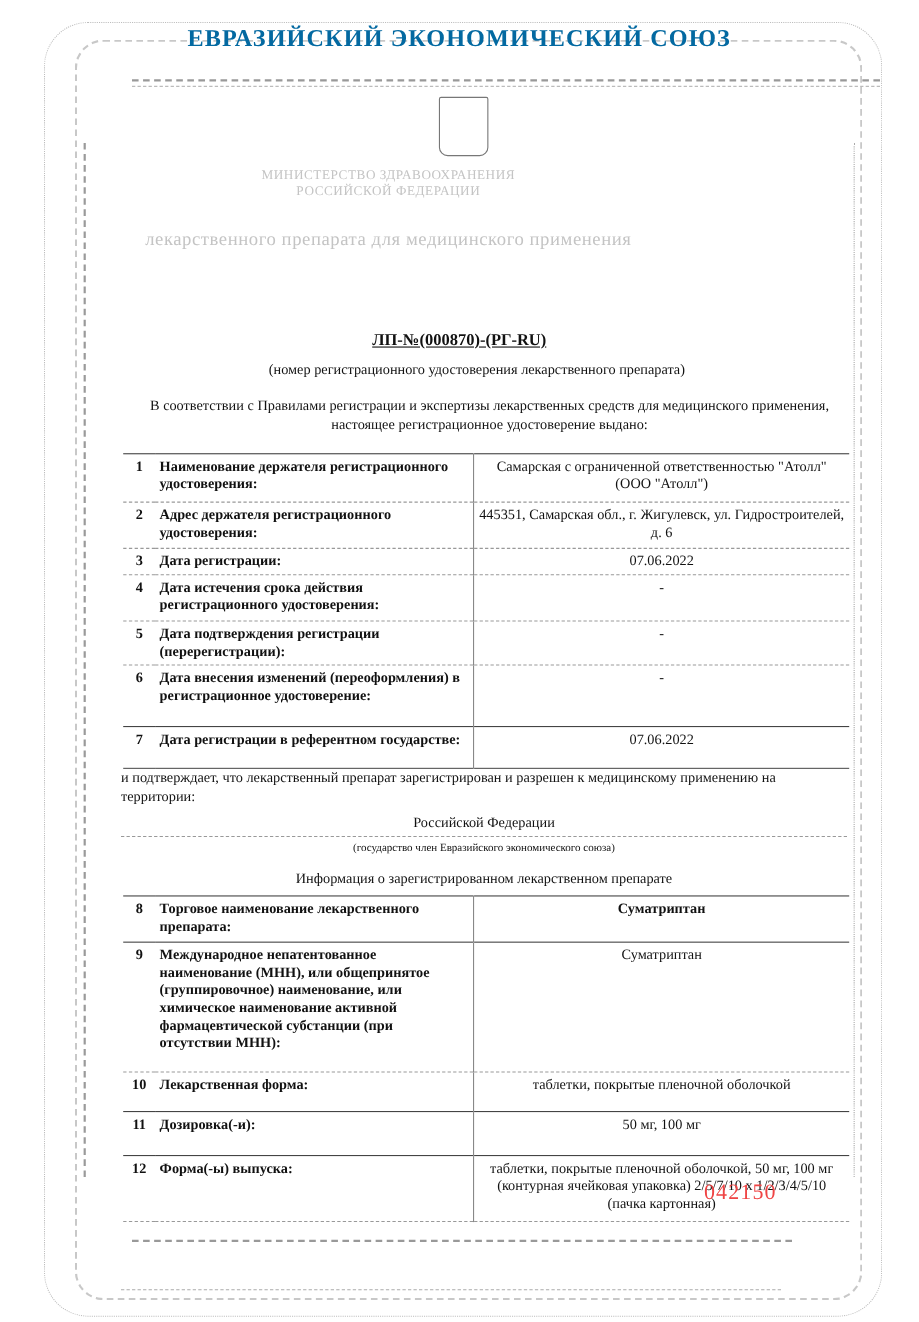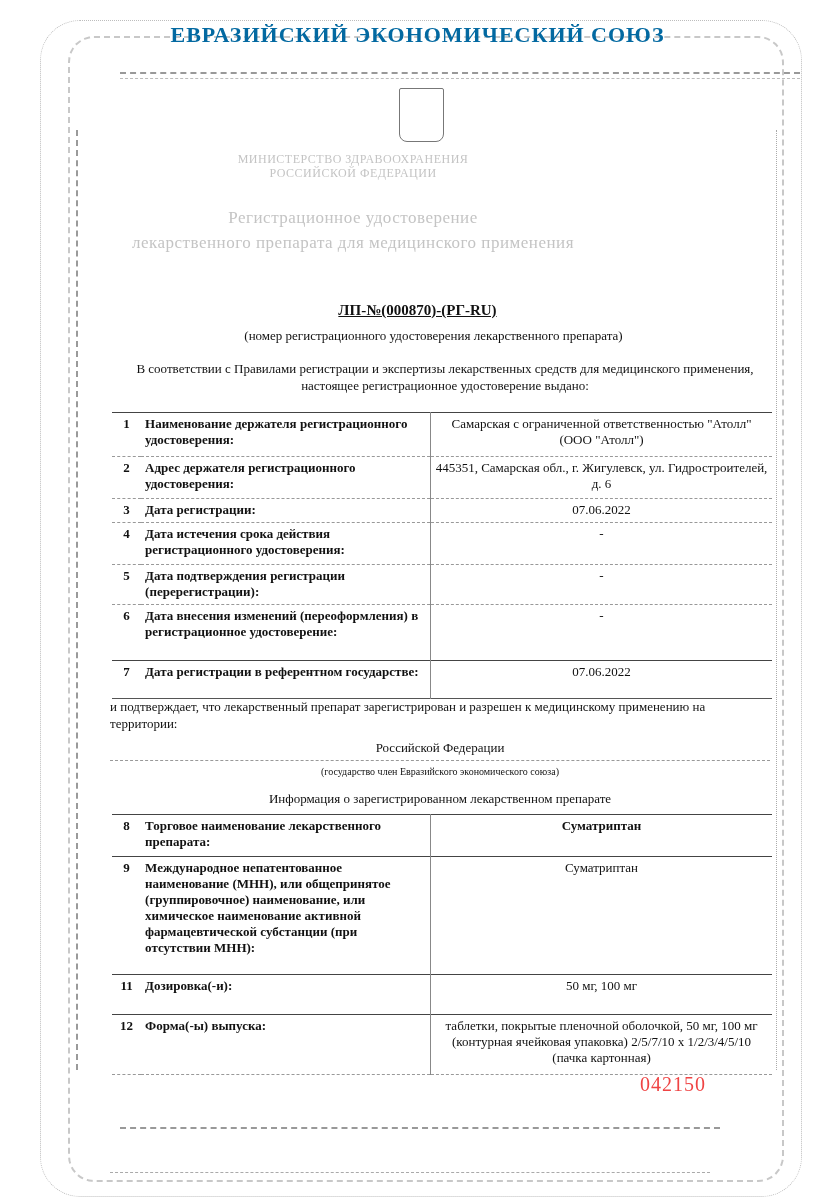--- a/index.html
+++ b/index.html
@@ -94,21 +94,20 @@
 <div class="frame-bot-rule"></div>
 <div class="frame-bot-rule2"></div>
 
 <div class="union-title">ЕВРАЗИЙСКИЙ ЭКОНОМИЧЕСКИЙ СОЮЗ</div>
 <div class="emblem"></div>
 <div class="faded ministry">
   <div>МИНИСТЕРСТВО ЗДРАВООХРАНЕНИЯ</div>
   <div>РОССИЙСКОЙ ФЕДЕРАЦИИ</div>
 </div>
 <div class="faded cert-title">
-  <div>Регистрационное удостоверение</div>
   <div>лекарственного препарата для медицинского применения</div>
 </div>
 
 <div class="cert-number">ЛП-№(000870)-(РГ-RU)</div>
 <div class="cert-number-caption">(номер регистрационного удостоверения лекарственного препарата)</div>
 <div class="intro">В соответствии с Правилами регистрации и экспертизы лекарственных средств для медицинского применения, настоящее регистрационное удостоверение выдано:</div>
 
 <table class="reg" id="table-a">
   <tbody>
     <tr class="solid" style="height:44px;">
@@ -159,20 +158,25 @@
     <tr class="solid" style="height:42px;">
       <td class="num">8</td>
       <td class="label">Торговое наименование лекарственного препарата:</td>
       <td class="value bold">Суматриптан</td>
     </tr>
     <tr class="solid" style="height:118px;">
       <td class="num">9</td>
       <td class="label">Международное непатентованное наименование (МНН), или общепринятое (группировочное) наименование, или химическое наименование активной фармацевтической субстанции (при отсутствии МНН):</td>
       <td class="value">Суматриптан</td>
     </tr>
+    <tr style="height:36px;">
+      <td class="num">10</td>
+      <td class="label">Лекарственная форма:</td>
+      <td class="value">таблетки, покрытые пленочной оболочкой</td>
+    </tr>
     <tr class="solid" style="height:40px;">
       <td class="num">11</td>
       <td class="label">Дозировка(-и):</td>
       <td class="value">50 мг, 100 мг</td>
     </tr>
     <tr class="solid" style="height:60px;">
       <td class="num">12</td>
       <td class="label">Форма(-ы) выпуска:</td>
       <td class="value">таблетки, покрытые пленочной оболочкой, 50 мг, 100 мг (контурная ячейковая упаковка) 2/5/7/10 x 1/2/3/4/5/10 (пачка картонная)</td>
     </tr>

